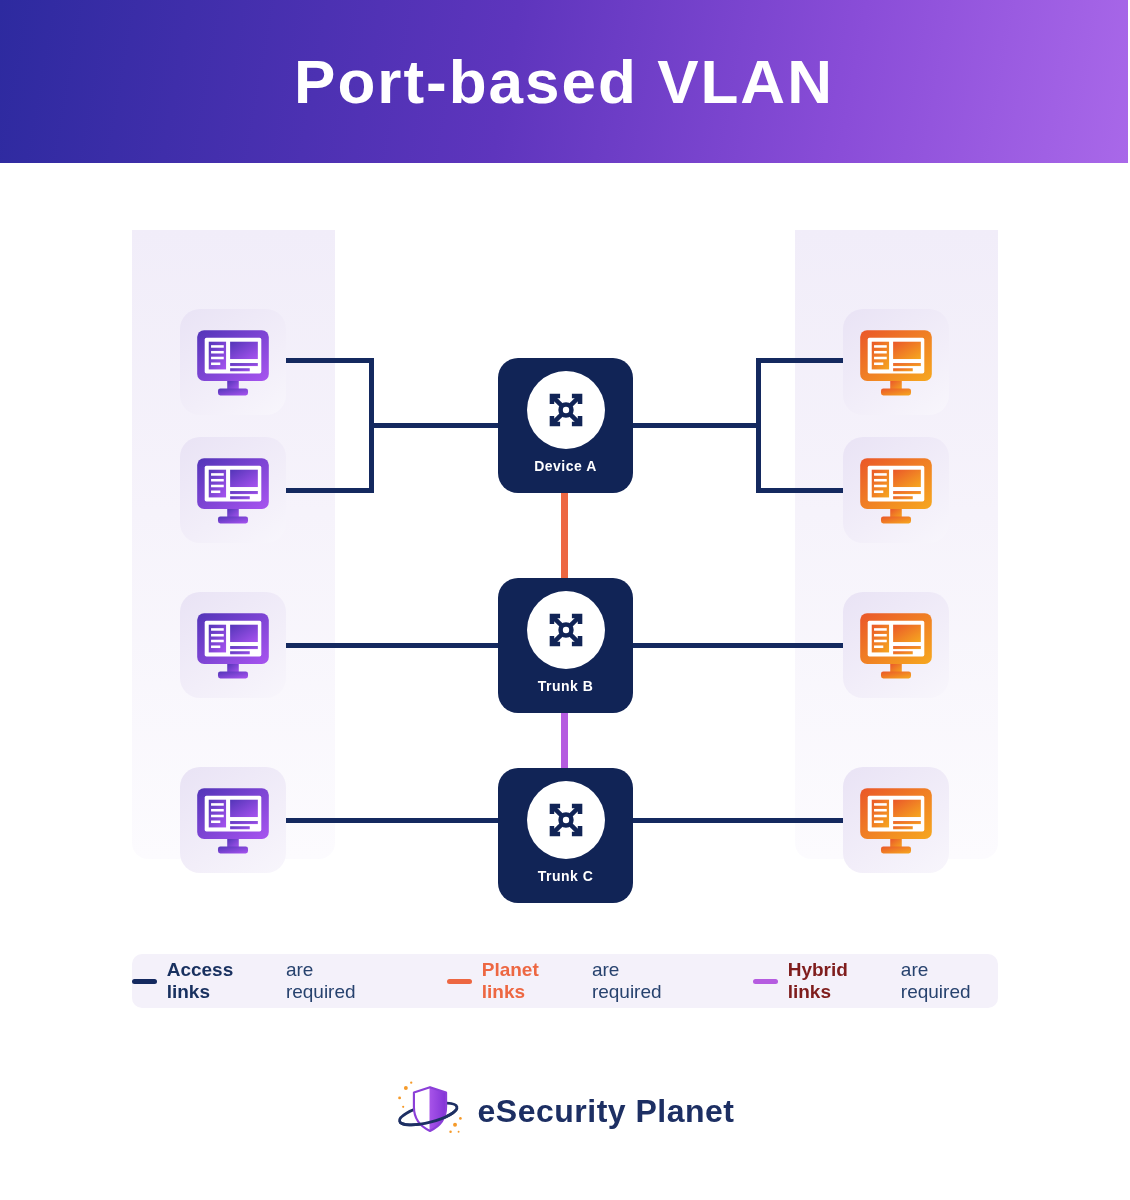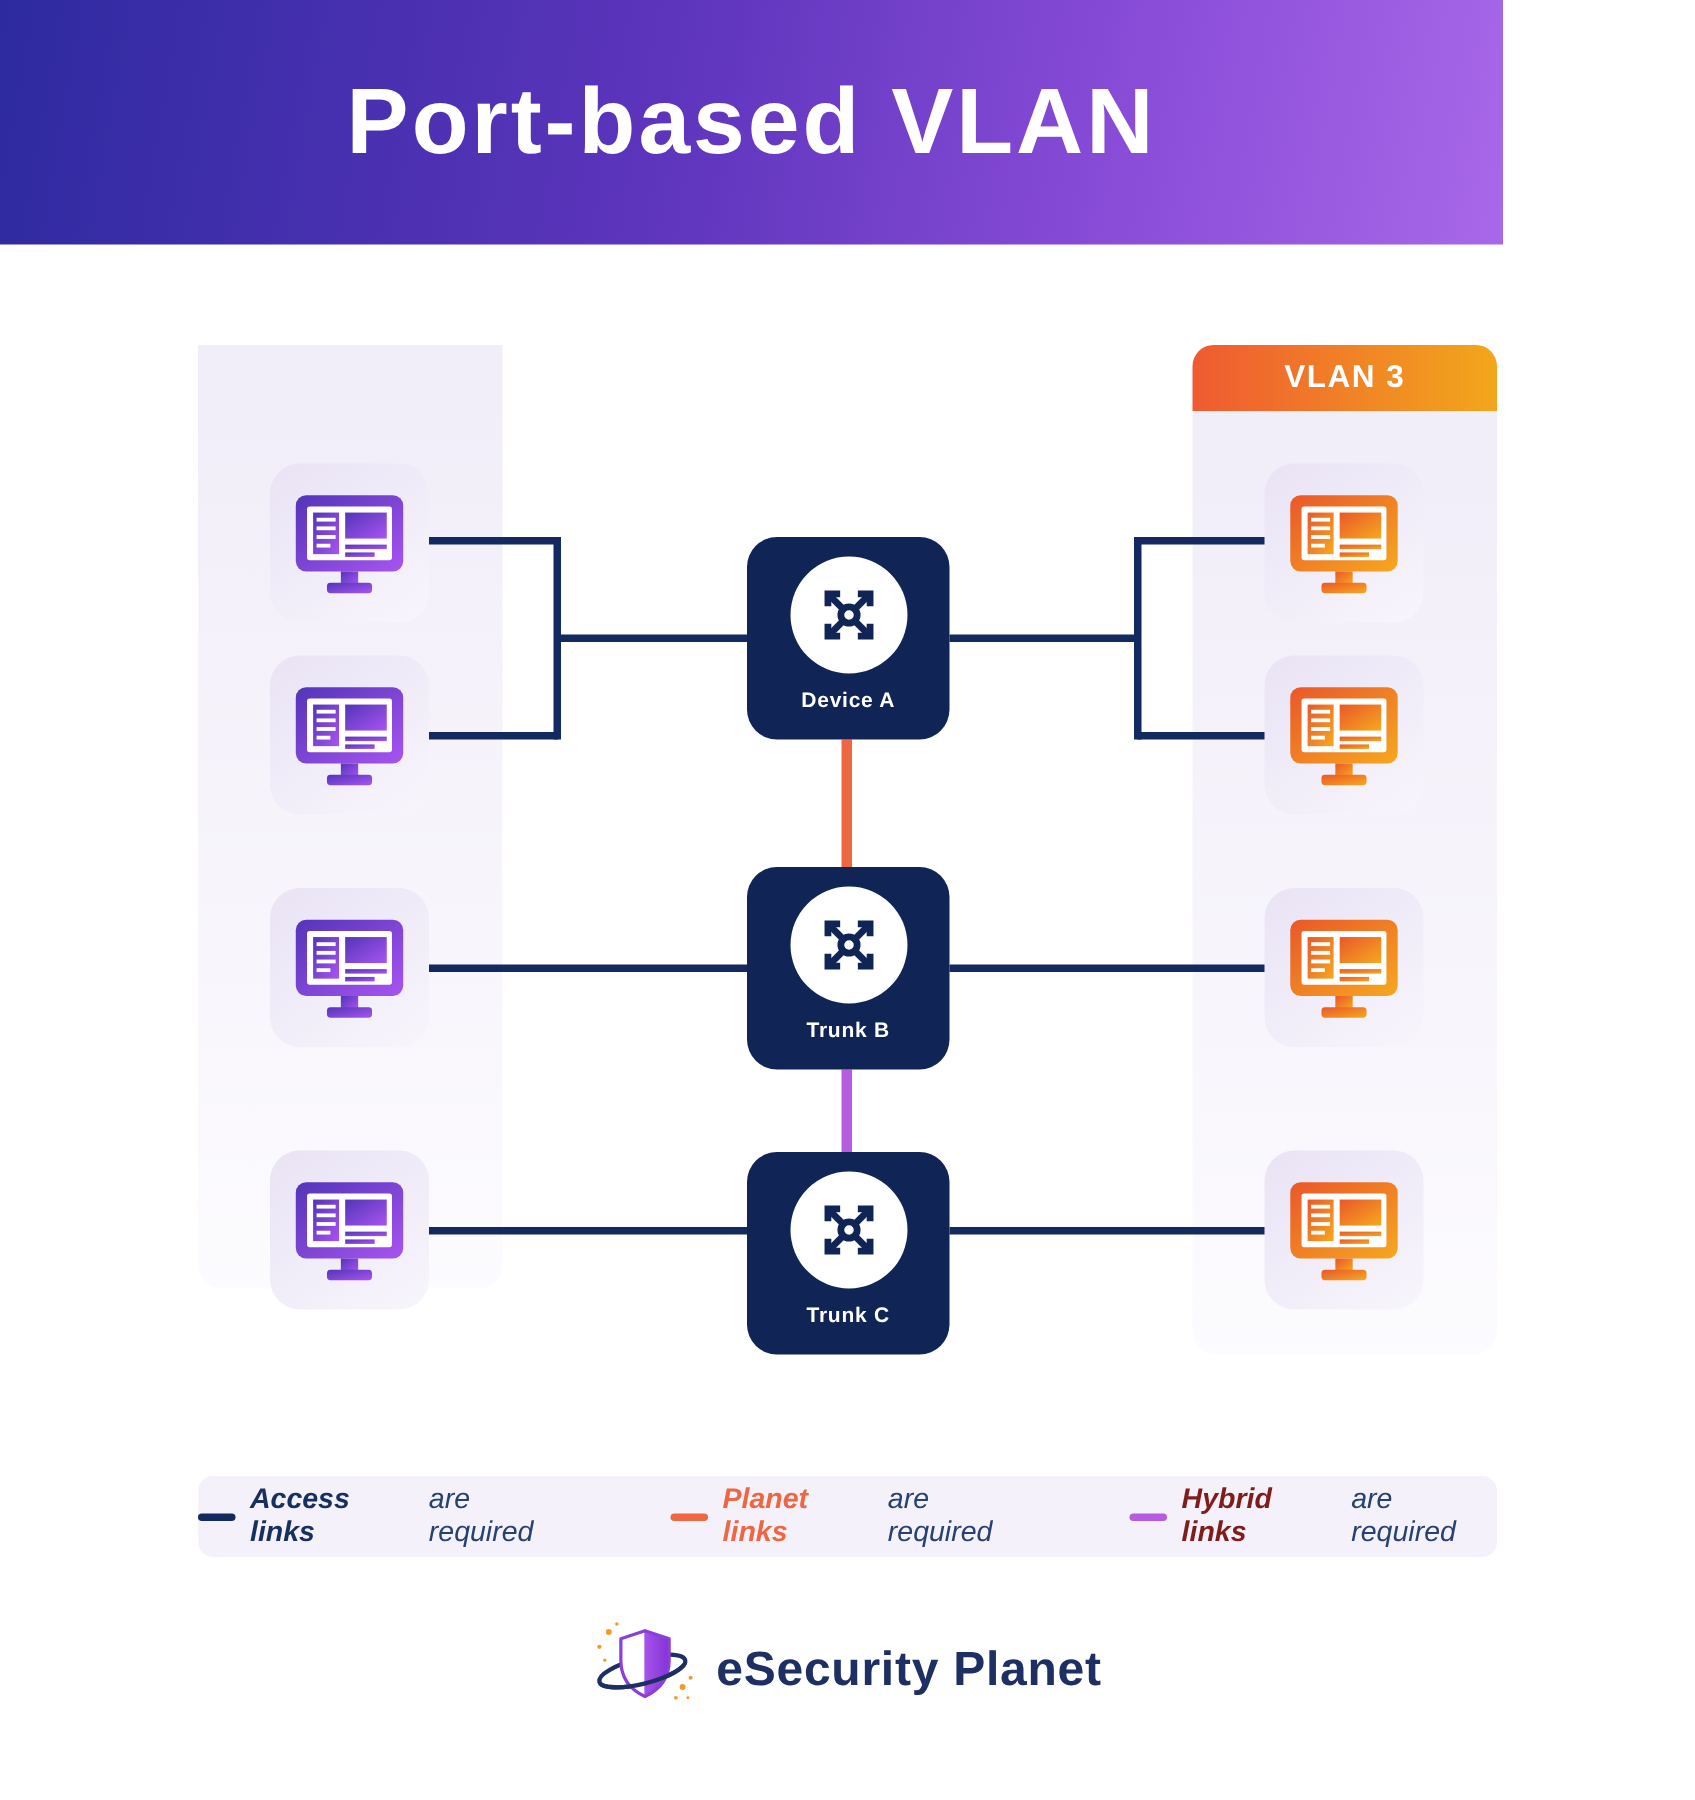--- a/index.html
+++ b/index.html
@@ -1,20 +1,20 @@
 <!DOCTYPE html>
 <html><head>
 <meta charset="utf-8">
 <style>
   html,body{margin:0;padding:0;background:#fff;}
   .stage{position:relative;width:1130px;height:1200px;overflow:hidden;
          font-family:"Liberation Sans",sans-serif;background:#fff;}
 
   
-  .hero{position:absolute;left:0;top:0;width:1002px;height:163px;
+  .hero{position:absolute;left:0;top:0;width:1128px;height:163px;
         background:linear-gradient(100deg,#2d2a9f 0%,#5e35bd 45%,#8a4dd8 75%,#a968e9 100%);
         display:flex;align-items:center;justify-content:center;}
   .hero h1{margin:0;color:#fff;font-size:62px;font-weight:800;letter-spacing:2px;}
 
   
   .col{position:absolute;top:230px;width:203px;height:673px;}
   .col-left{left:132px;}
   .col-right{left:795px;}
   .col .badge{height:44px;border-radius:14px 14px 0 0;display:flex;align-items:center;
         justify-content:center;color:#fff;font-size:21px;font-weight:800;letter-spacing:1px;}
@@ -37,22 +37,22 @@
         display:flex;align-items:center;justify-content:center;}
   .device .dlabel{color:#fff;font-size:14px;font-weight:700;letter-spacing:.5px;margin-top:9px;}
 
   
   .h-line{position:absolute;height:5px;background:#14295f;}
   .v-line{position:absolute;width:5px;background:#14295f;}
   .trunk{position:absolute;width:7px;background:#ed6742;}
   .hybrid{position:absolute;width:7px;background:#b55ce0;}
 
   
-  .legend{position:absolute;left:132px;top:984px;width:866px;height:54px;border-radius:10px;
-        background:#f4f1fa;display:flex;align-items:center;justify-content:center;gap:64px;font-style:italic;}
+  .legend{position:absolute;left:132px;top:954px;width:866px;height:54px;border-radius:10px;
+        background:#f4f1fa;display:flex;align-items:center;justify-content:center;gap:64px;}
   .legend-item{display:flex;align-items:center;gap:10px;font-size:19px;color:#27426e;}
   .legend-item .dash{width:26px;height:5px;border-radius:3px;display:inline-block;}
   .dash-navy{background:#14295f;} .dash-orange{background:#ed6742;} .dash-purple{background:#b55ce0;}
   .legend-item .lab{font-weight:800;}
   .lab-navy{color:#18305f;} .lab-orange{color:#ed6742;} .lab-purple{color:#7f1d1d;}
 
   
   .brand{position:absolute;left:0;top:1080px;width:1130px;display:flex;
         align-items:center;justify-content:center;gap:14px;}
   .brand .wordmark{color:#1d2f63;font-size:32px;font-weight:800;letter-spacing:.5px;}
@@ -86,21 +86,20 @@
 
   <div class="hero">
     <h1>Port-based VLAN</h1>
   </div>
 
   <div class="col col-left">
     <div class="panel"></div>
   </div>
 
   <div class="col col-right">
-    <div class="badge badge-orange">VLAN 3</div>
     <div class="panel"></div>
   </div>
 
   <div class="h-line" style="left:286px;top:358px;width:86px;"></div>
   <div class="h-line" style="left:286px;top:488px;width:86px;"></div>
   <div class="v-line" style="left:369px;top:358px;height:135px;"></div>
   <div class="h-line" style="left:372px;top:423px;width:126px;"></div>
 
   <div class="h-line" style="left:758px;top:358px;width:86px;"></div>
   <div class="h-line" style="left:758px;top:488px;width:86px;"></div>

